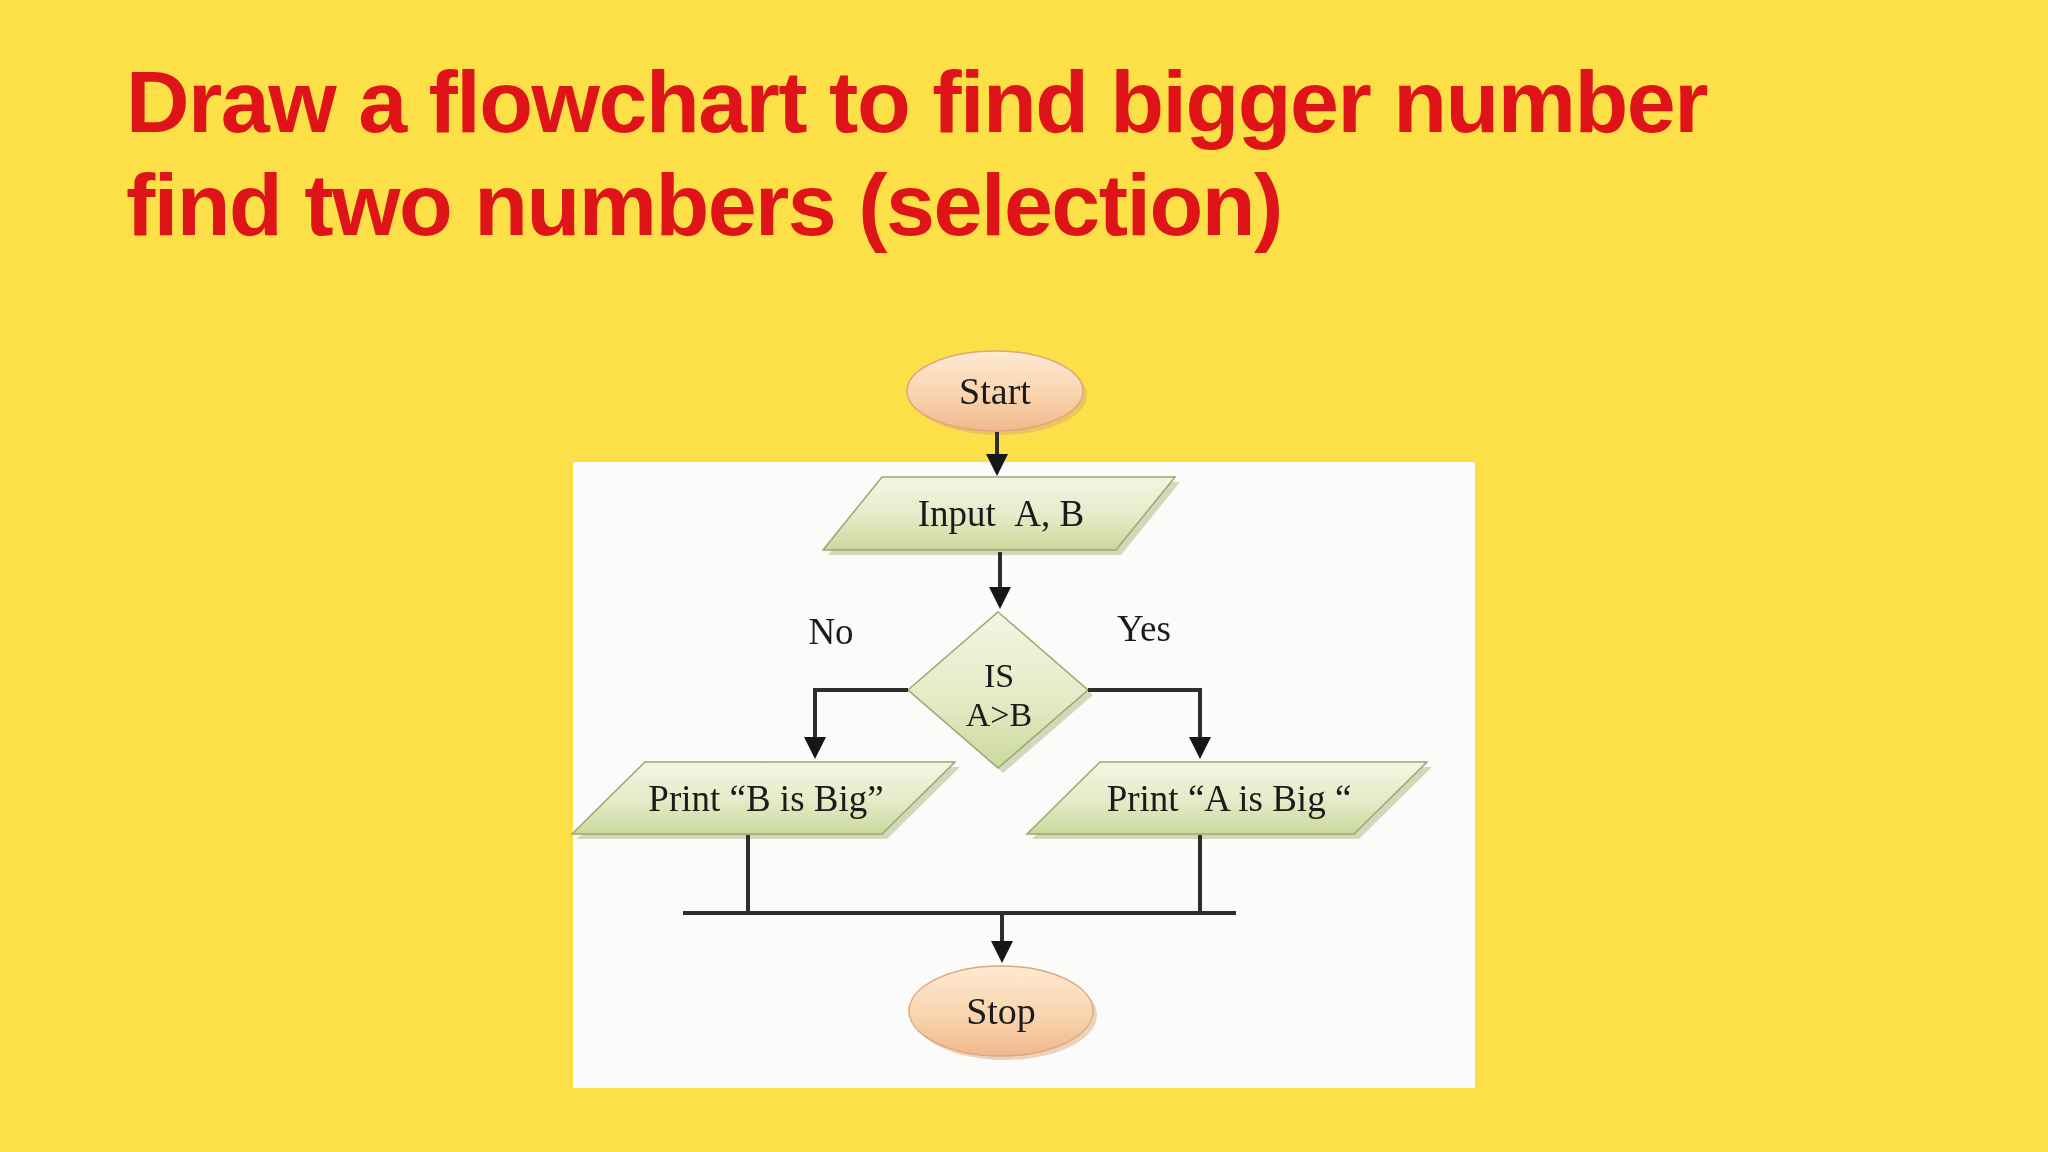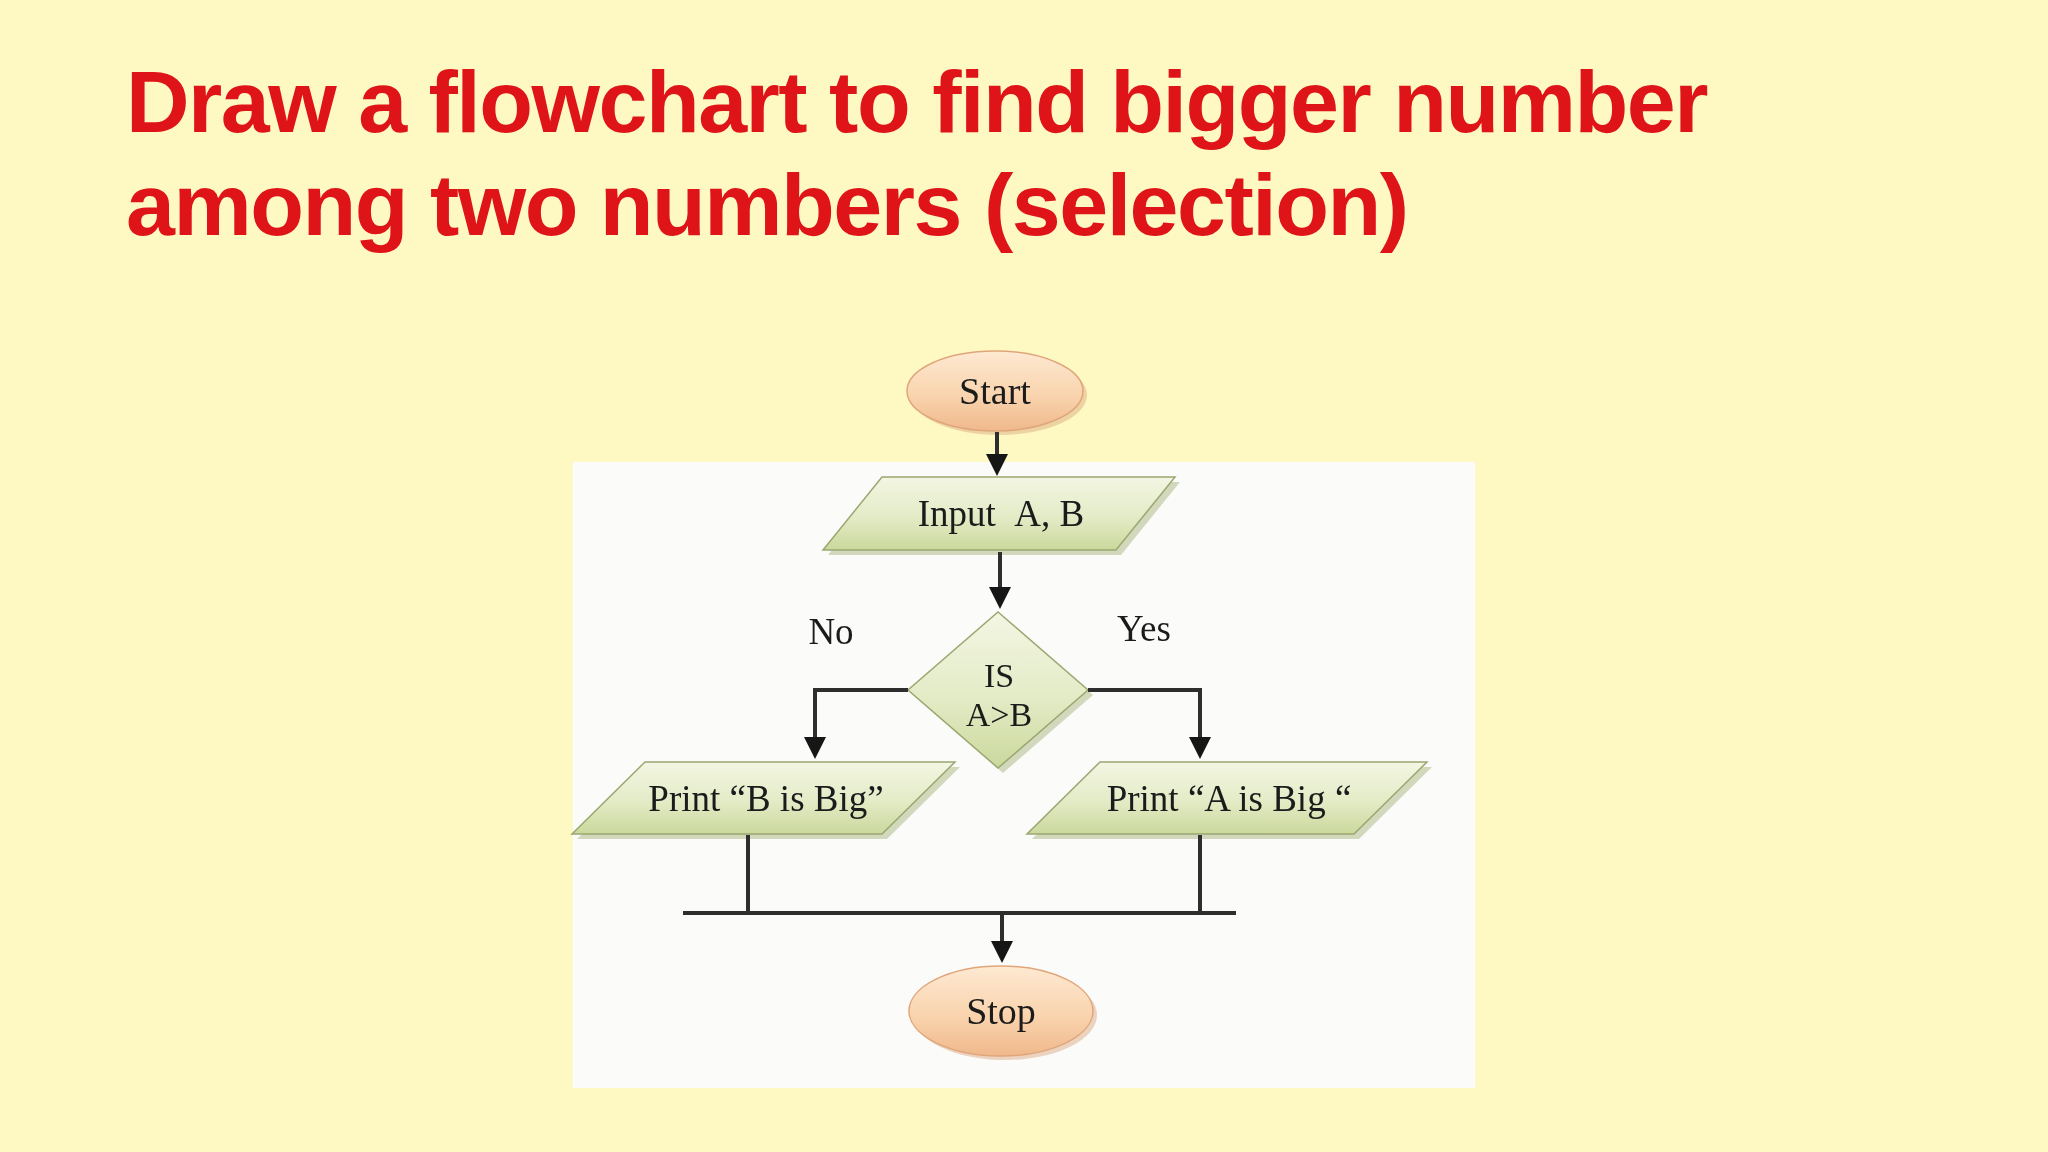--- a/index.html
+++ b/index.html
@@ -1,20 +1,20 @@
 <!DOCTYPE html>
 <html><head>
 <meta charset="utf-8">
 <style>
   html, body { margin: 0; padding: 0; background: #ffffff; }
   .stage {
     position: relative;
     width: 2048px;
     height: 1152px;
-    background: #fef9c3;
+    background: #fde047;
     overflow: hidden;
     font-family: "Liberation Sans", sans-serif;
   }
   .slide-title {
     position: absolute;
     left: 126px;
     top: 50px;
     color: #df1418;
     font-size: 88px;
     font-weight: bold;
@@ -32,21 +32,21 @@
     fill: #1b1b1b;
   }
 </style>
 </head>
 <body>
 
 <div class="stage">
 
   <div class="slide-title">
     <div>Draw a flowchart to find bigger number</div>
-    <div>among two numbers (selection)</div>
+    <div>find two numbers (selection)</div>
   </div>
 
   <svg class="flowchart-svg" width="2048" height="1152" viewBox="0 0 2048 1152" xmlns="http://www.w3.org/2000/svg">
 
     <defs>
       <linearGradient id="gGreen" x1="0" y1="0" x2="0" y2="1">
         <stop offset="0" stop-color="#f3f6e3"></stop>
         <stop offset="0.55" stop-color="#e3ebc6"></stop>
         <stop offset="1" stop-color="#cbd89c"></stop>
       </linearGradient>

